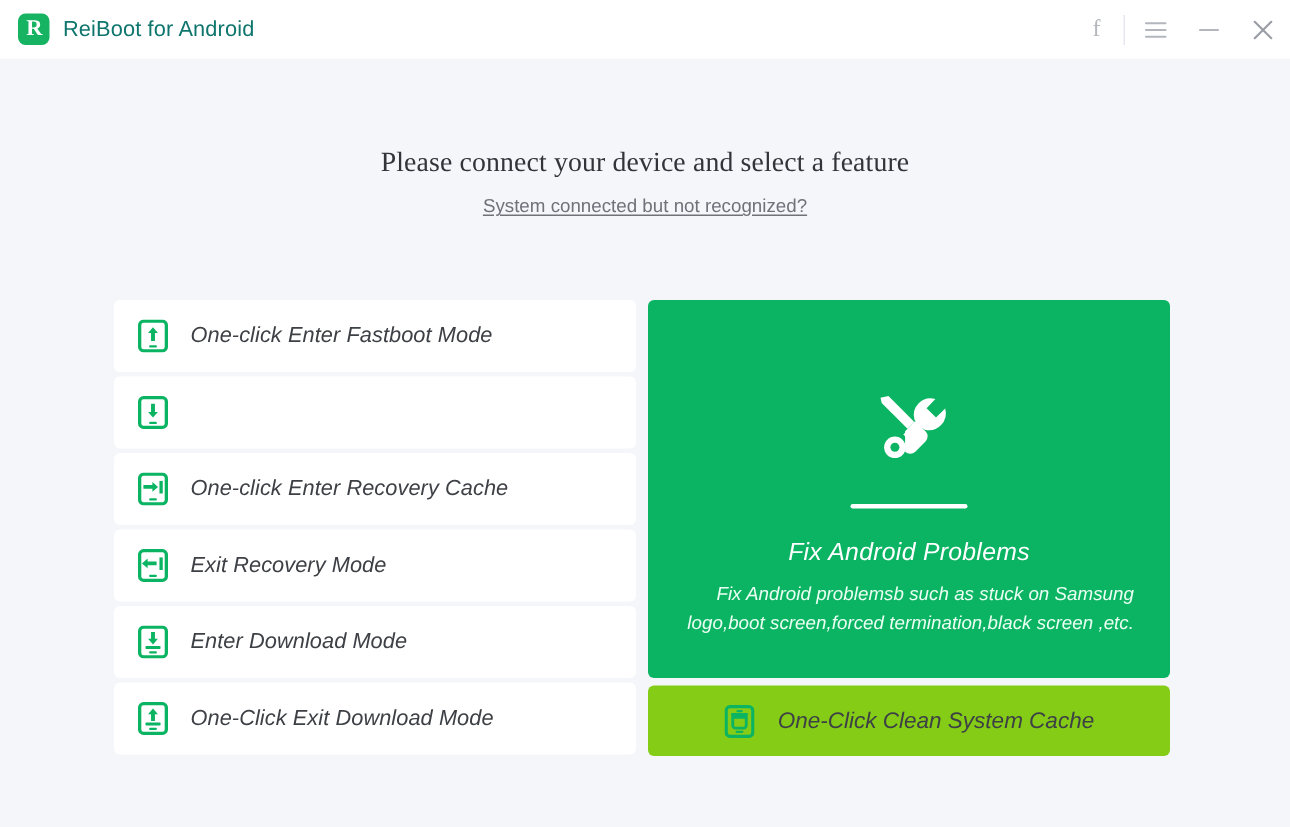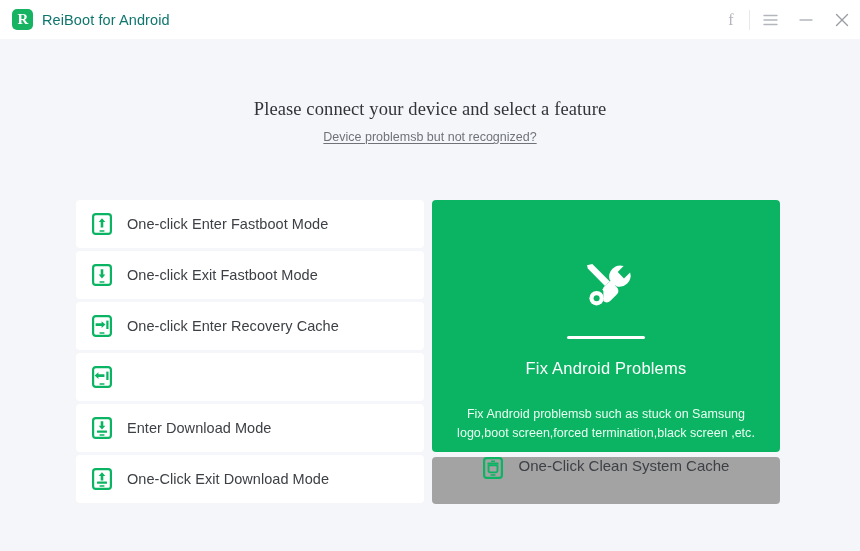--- a/index.html
+++ b/index.html
@@ -116,20 +116,21 @@
   }
 
   
   .content {
     position: absolute;
     left: 76px;
     top: 161px;
     width: 708px;
     display: flex;
     gap: 8px;
+    font-style: italic;
   }
 
   .col-left {
     width: 348px;
     display: flex;
     flex-direction: column;
     gap: 3px;
   }
 
   .row-card {
@@ -189,32 +190,32 @@
     color: #ffffff;
     font-size: 16.5px;
     margin-top: 20px;
     letter-spacing: 0.2px;
   }
 
   .panel-desc {
     color: #eafff3;
     font-size: 12.5px;
     line-height: 1.5;
-    text-align: center;
-    margin-top: 27px;
+    text-align: right;
+    margin-top: 9px;
     width: 300px;
     letter-spacing: 0.02px;
   }
 
   .cache-card {
     height: 47px;
-    background: #a3a3a3;
+    background: #84cc16;
     border-radius: 4px;
     display: flex;
-    align-items: flex-start;
+    align-items: center;
     justify-content: center;
     gap: 16px;
     cursor: pointer;
   }
   .cache-label {
     font-size: 15px;
     color: #3d4045;
   }
 </style>
 </head>
@@ -249,21 +250,21 @@
         <line x1="12.5" y1="1.5" x2="1.5" y2="12.5"></line>
       </svg>
     </div>
   </div>
 </div>
 
 <div class="main">
 
   <div class="headline">Please connect your device and select a feature</div>
   <div class="sublink">
-    <span>Device problemsb but not recognized?</span>
+    <span>System connected but not recognized?</span>
   </div>
 
   <div class="content">
 
     <div class="col-left">
 
       <div class="row-card">
         <svg class="ico" viewBox="0 0 20 22">
           <rect x="1.1" y="1.1" width="17.8" height="19.8" rx="2.6" fill="none" stroke="#0bb463" stroke-width="2.2"></rect>
           <rect x="7.4" y="17.2" width="5.2" height="1.5" rx="0.7" fill="#0bb463"></rect>
@@ -271,40 +272,40 @@
         </svg>
         <span class="row-label">One-click Enter Fastboot Mode</span>
       </div>
 
       <div class="row-card">
         <svg class="ico" viewBox="0 0 20 22">
           <rect x="1.1" y="1.1" width="17.8" height="19.8" rx="2.6" fill="none" stroke="#0bb463" stroke-width="2.2"></rect>
           <rect x="7.4" y="17.2" width="5.2" height="1.5" rx="0.7" fill="#0bb463"></rect>
           <path d="M10 14.4 L6.7 10.6 L8.7 10.6 L8.7 5.2 L11.3 5.2 L11.3 10.6 L13.3 10.6 Z" fill="#0bb463"></path>
         </svg>
-        <span class="row-label">One-click Exit Fastboot Mode</span>
       </div>
 
       <div class="row-card">
         <svg class="ico" viewBox="0 0 20 22">
           <path d="M3.7 1.1 H16.3 a2.6 2.6 0 0 1 2.6 2.6 V18.3 a2.6 2.6 0 0 1 -2.6 2.6 H3.7 a2.6 2.6 0 0 1 -2.6 -2.6 V3.7 a2.6 2.6 0 0 1 2.6 -2.6 Z" fill="none" stroke="#0bb463" stroke-width="2.2"></path>
           <rect x="7.4" y="17.2" width="5.2" height="1.5" rx="0.7" fill="#0bb463"></rect>
           <path d="M13.4 9.6 L9.6 6.3 L9.6 8.3 L3.6 8.3 L3.6 10.9 L9.6 10.9 L9.6 12.9 Z" fill="#0bb463"></path>
           <rect x="14.3" y="5.6" width="2.2" height="8.4" fill="#0bb463"></rect>
         </svg>
         <span class="row-label">One-click Enter Recovery Cache</span>
       </div>
 
       <div class="row-card">
         <svg class="ico" viewBox="0 0 20 22">
           <path d="M3.7 1.1 H16.3 a2.6 2.6 0 0 1 2.6 2.6 V18.3 a2.6 2.6 0 0 1 -2.6 2.6 H3.7 a2.6 2.6 0 0 1 -2.6 -2.6 V3.7 a2.6 2.6 0 0 1 2.6 -2.6 Z" fill="none" stroke="#0bb463" stroke-width="2.2"></path>
           <rect x="7.4" y="17.2" width="5.2" height="1.5" rx="0.7" fill="#0bb463"></rect>
           <path d="M2.6 9.6 L6.4 6.3 L6.4 8.3 L12.4 8.3 L12.4 10.9 L6.4 10.9 L6.4 12.9 Z" fill="#0bb463"></path>
           <rect x="14.3" y="5.6" width="2.2" height="8.4" fill="#0bb463"></rect>
         </svg>
+        <span class="row-label">Exit Recovery Mode</span>
       </div>
 
       <div class="row-card">
         <svg class="ico" viewBox="0 0 20 22">
           <rect x="1.1" y="1.1" width="17.8" height="19.8" rx="2.6" fill="none" stroke="#0bb463" stroke-width="2.2"></rect>
           <rect x="7.4" y="17.2" width="5.2" height="1.5" rx="0.7" fill="#0bb463"></rect>
           <path d="M10 12.6 L6.7 8.8 L8.7 8.8 L8.7 4.3 L11.3 4.3 L11.3 8.8 L13.3 8.8 Z" fill="#0bb463"></path>
           <rect x="5.0" y="13.6" width="10" height="2.1" rx="0.5" fill="#0bb463"></rect>
         </svg>
         <span class="row-label">Enter Download Mode</span>

